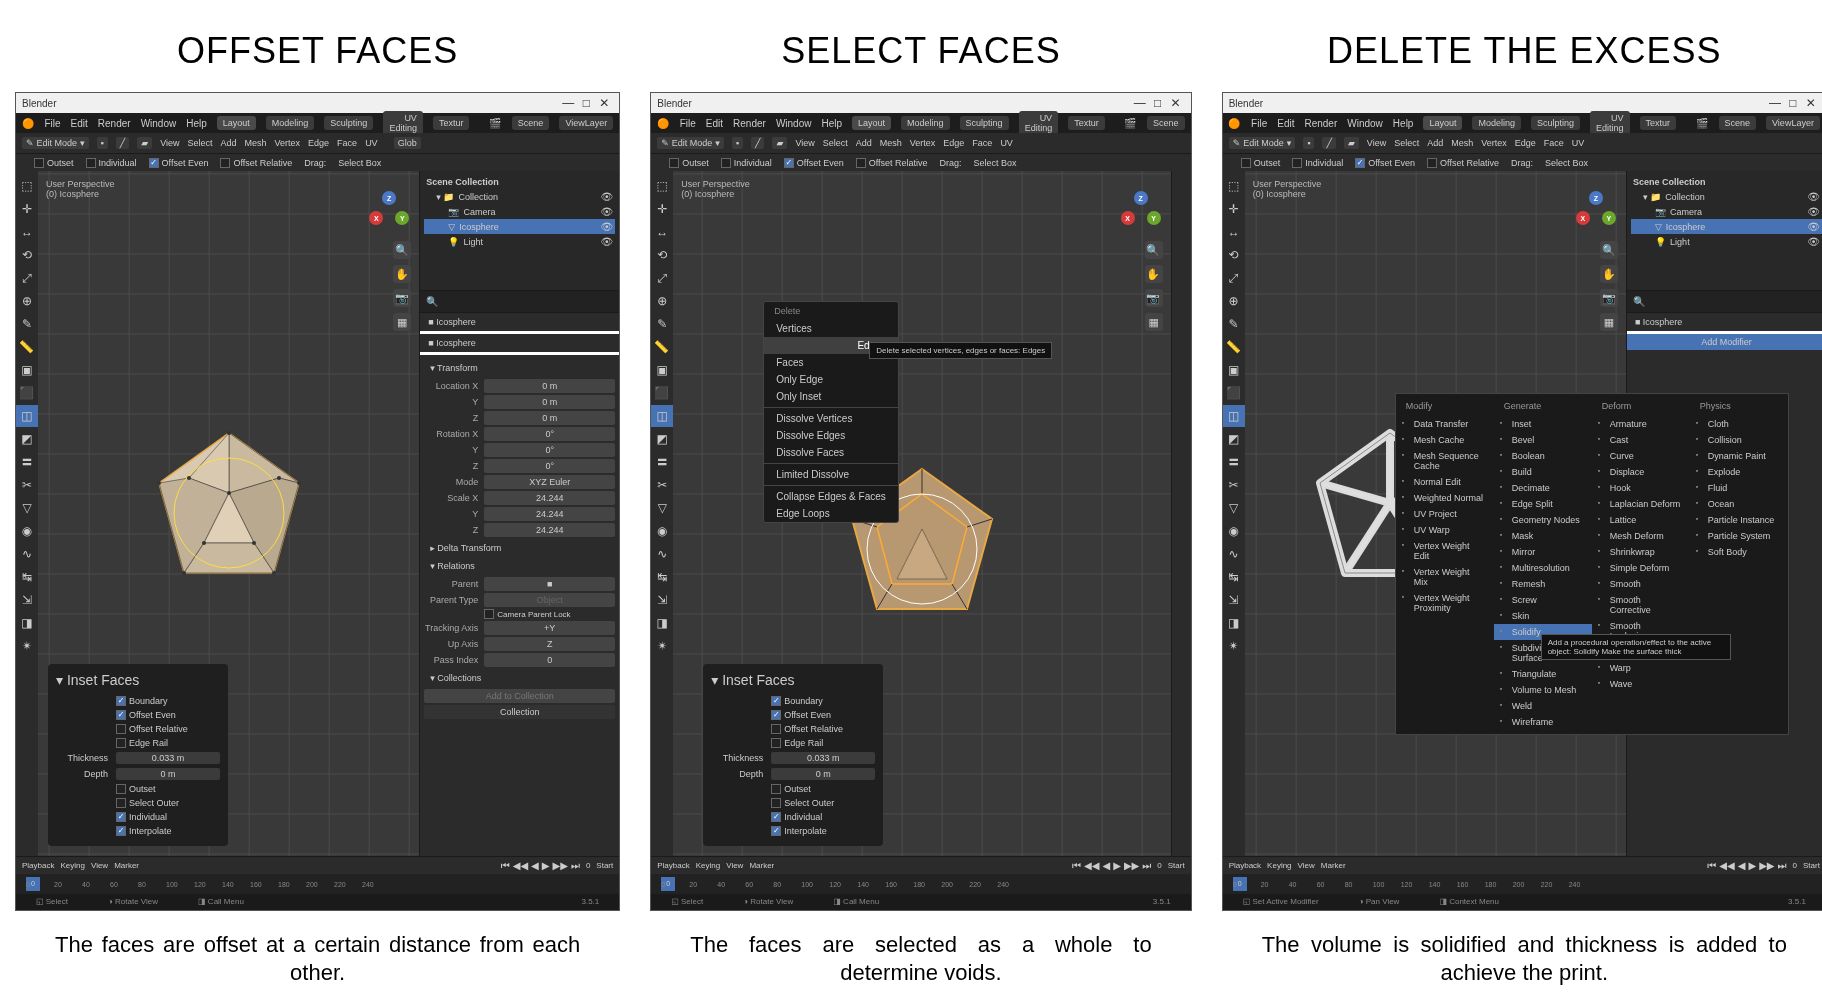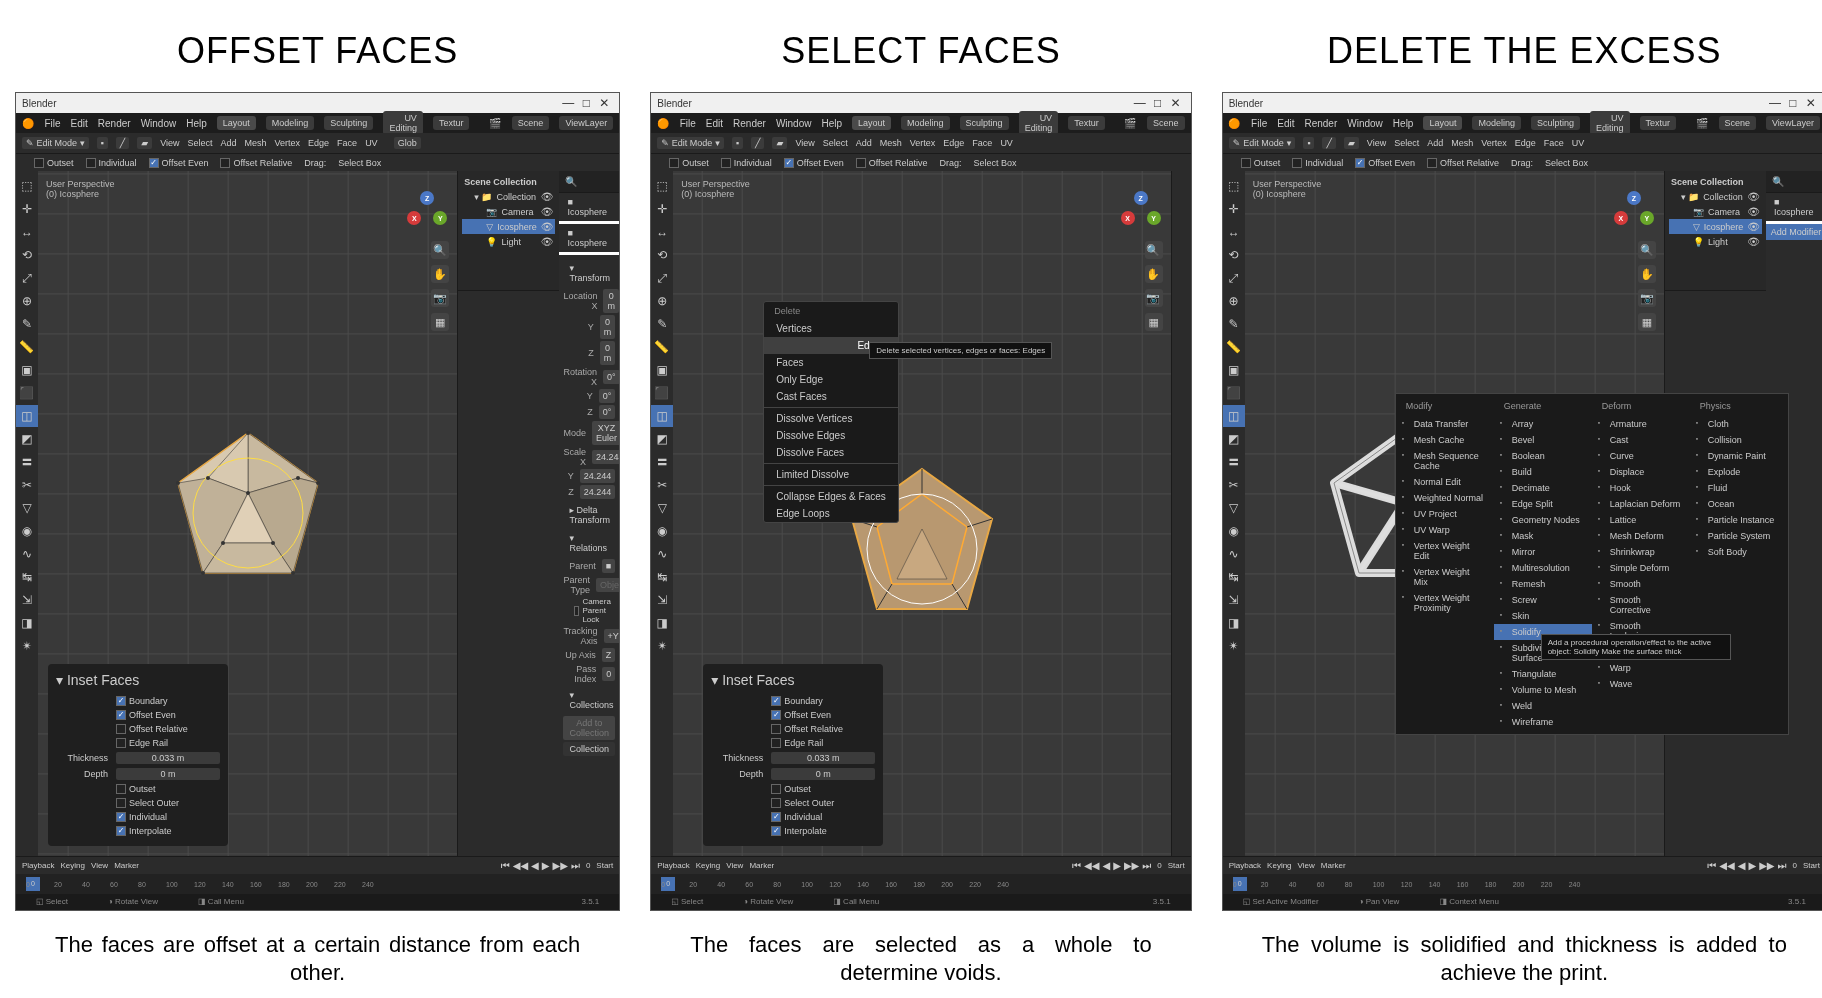--- a/index.html
+++ b/index.html
@@ -29,21 +29,21 @@
   .viewport .perspective-label { position: absolute; top: 8px; left: 8px; font-size: 9px; color: #bbb; }
   .gizmo { position: absolute; top: 20px; right: 10px; width: 40px; height: 40px; }
   .gizmo .axis { position: absolute; width: 14px; height: 14px; border-radius: 50%; color: #fff; font-size: 7px; display: flex; align-items: center; justify-content: center; font-weight: bold; }
   .gizmo .ax { background: #d63b3b; top: 20px; left: 0; }
   .gizmo .ay { background: #6aa72a; top: 20px; right: 0; }
   .gizmo .az { background: #4b78c7; top: 0; left: 13px; }
   .vp-icons { position: absolute; top: 70px; right: 8px; display: flex; flex-direction: column; gap: 6px; }
   .vp-icons .vi { width: 18px; height: 18px; background: #444; border-radius: 3px; font-size: 11px; display: flex; align-items: center; justify-content: center; }
   .shape { position: absolute; left: 50%; top: 50%; transform: translate(-50%, -50%); }
   .mesh-icosa { width: 180px; height: 180px; }
-  .right-col { width: 162px; background: #2b2b2b; display: flex; flex-direction: row; border-left: 1px solid #1a1a1a; }
+  .right-col { width: 200px; background: #2b2b2b; display: flex; flex-direction: column; border-left: 1px solid #1a1a1a; }
   .outliner { height: 120px; background: #282828; border-bottom: 1px solid #1a1a1a; padding: 4px; }
   .outliner .row { padding: 2px 2px 2px 12px; font-size: 9px; display: flex; align-items: center; gap: 4px; }
   .outliner .row.top { padding-left: 2px; font-weight: bold; }
   .outliner .row.sel { background: #4772b3; }
   .outliner .row .eye { margin-left: auto; font-size: 10px; }
   .props { flex: 1; padding: 0; overflow: hidden; }
   .props .search { height: 22px; background: #222; border-bottom: 1px solid #1a1a1a; display: flex; align-items: center; padding: 0 6px; gap: 4px;}
   .props .breadcrumb { padding: 4px 8px; font-size: 9px; background: #2b2b2b; border-bottom: 3px solid #ffffff; }
   .props .section { padding: 4px; }
   .props .sec-title { font-size: 9px; padding: 4px 6px; }
@@ -529,21 +529,21 @@
             <polygon points="90,70 65,120 115,120" fill="#c8a880" stroke="#333" stroke-width="0.5"></polygon>
             <circle cx="90" cy="90" r="55" fill="none" stroke="#fff" stroke-width="1"></circle>
           </svg>
         </div>
         <div class="context-menu" style="left:90px; top:130px;">
           <div class="mtitle">Delete</div>
           <div class="mitem">Vertices</div>
           <div class="mitem hl">Edges</div>
           <div class="mitem">Faces</div>
           <div class="mitem">Only Edge</div>
-          <div class="mitem">Cast Faces</div>
+          <div class="mitem">Only Inset</div>
           <div class="msep"></div>
           <div class="mitem">Dissolve Vertices</div>
           <div class="mitem">Dissolve Edges</div>
           <div class="mitem">Dissolve Faces</div>
           <div class="msep"></div>
           <div class="mitem">Limited Dissolve</div>
           <div class="msep"></div>
           <div class="mitem">Collapse Edges &amp; Faces</div>
           <div class="mitem">Edge Loops</div>
           <div class="tooltip" style="left:105px; top:40px;">Delete selected vertices, edges or faces: Edges</div>
@@ -817,21 +817,21 @@
             <div class="item">Normal Edit</div>
             <div class="item">Weighted Normal</div>
             <div class="item">UV Project</div>
             <div class="item">UV Warp</div>
             <div class="item">Vertex Weight Edit</div>
             <div class="item">Vertex Weight Mix</div>
             <div class="item">Vertex Weight Proximity</div>
           </div>
         <div class="col" id="mod-col-1">
             <div class="head">Generate</div>
-            <div class="item">Array</div>
+            <div class="item">Inset</div>
             <div class="item">Bevel</div>
             <div class="item">Boolean</div>
             <div class="item">Build</div>
             <div class="item">Decimate</div>
             <div class="item">Edge Split</div>
             <div class="item">Geometry Nodes</div>
             <div class="item">Mask</div>
             <div class="item">Mirror</div>
             <div class="item">Multiresolution</div>
             <div class="item">Remesh</div>

